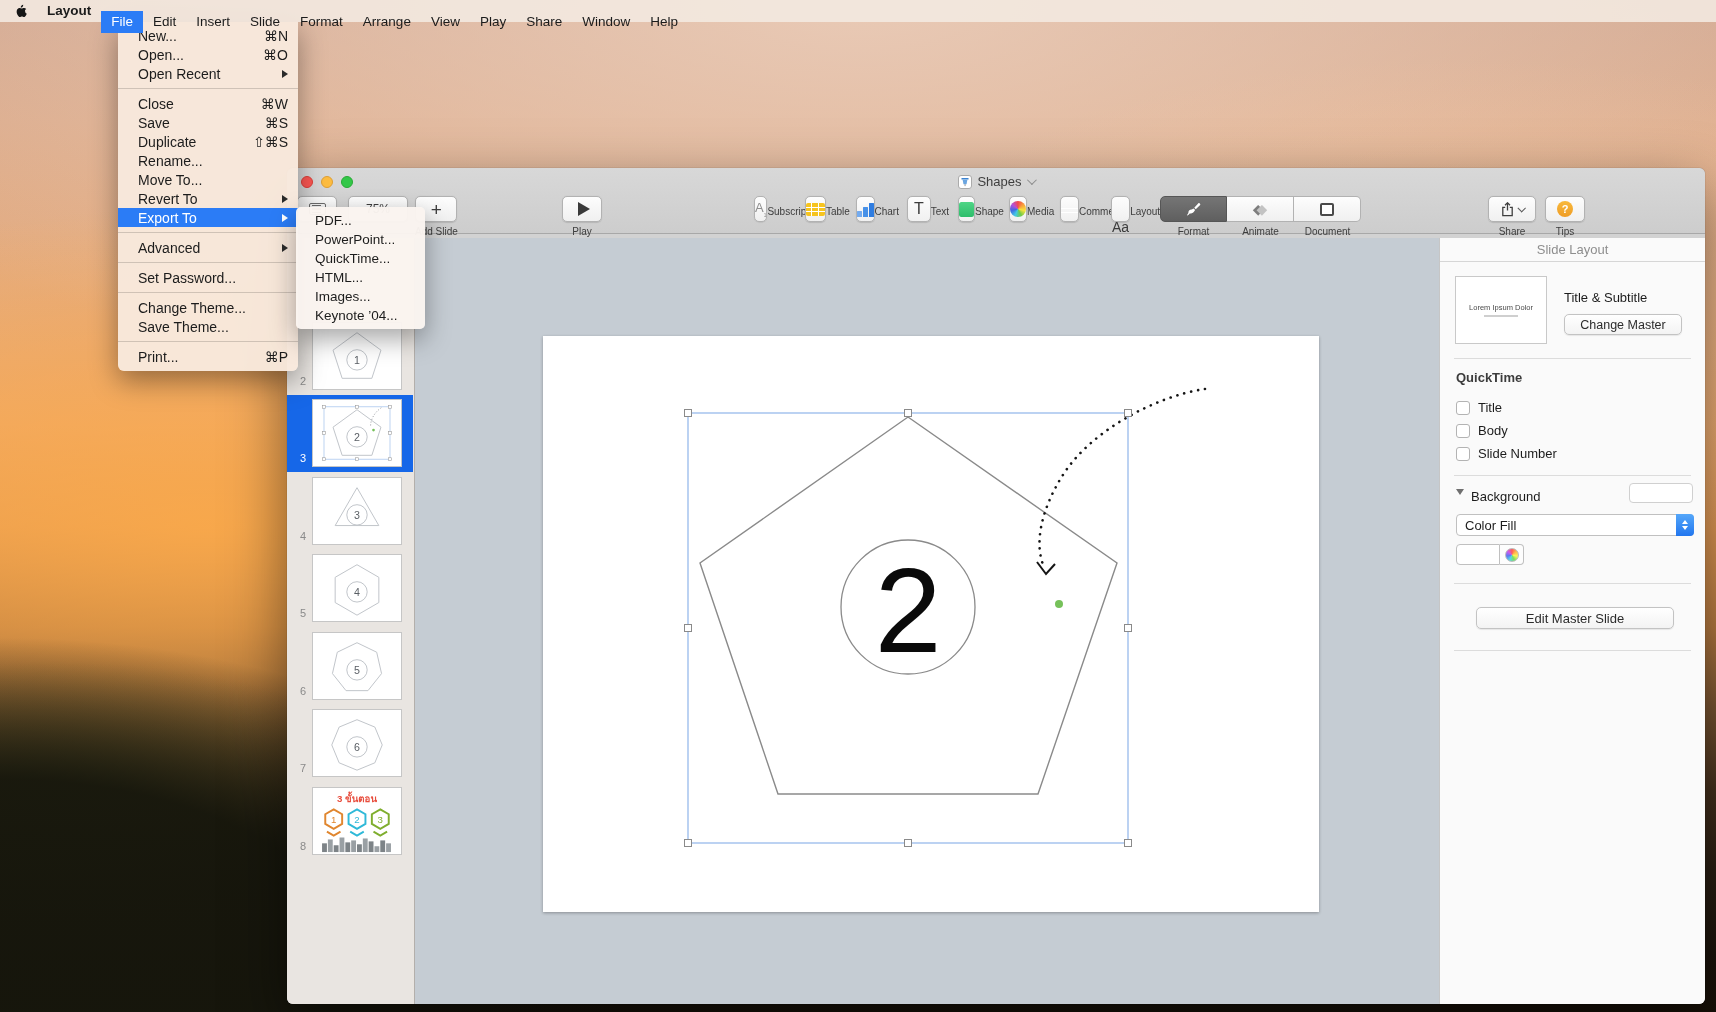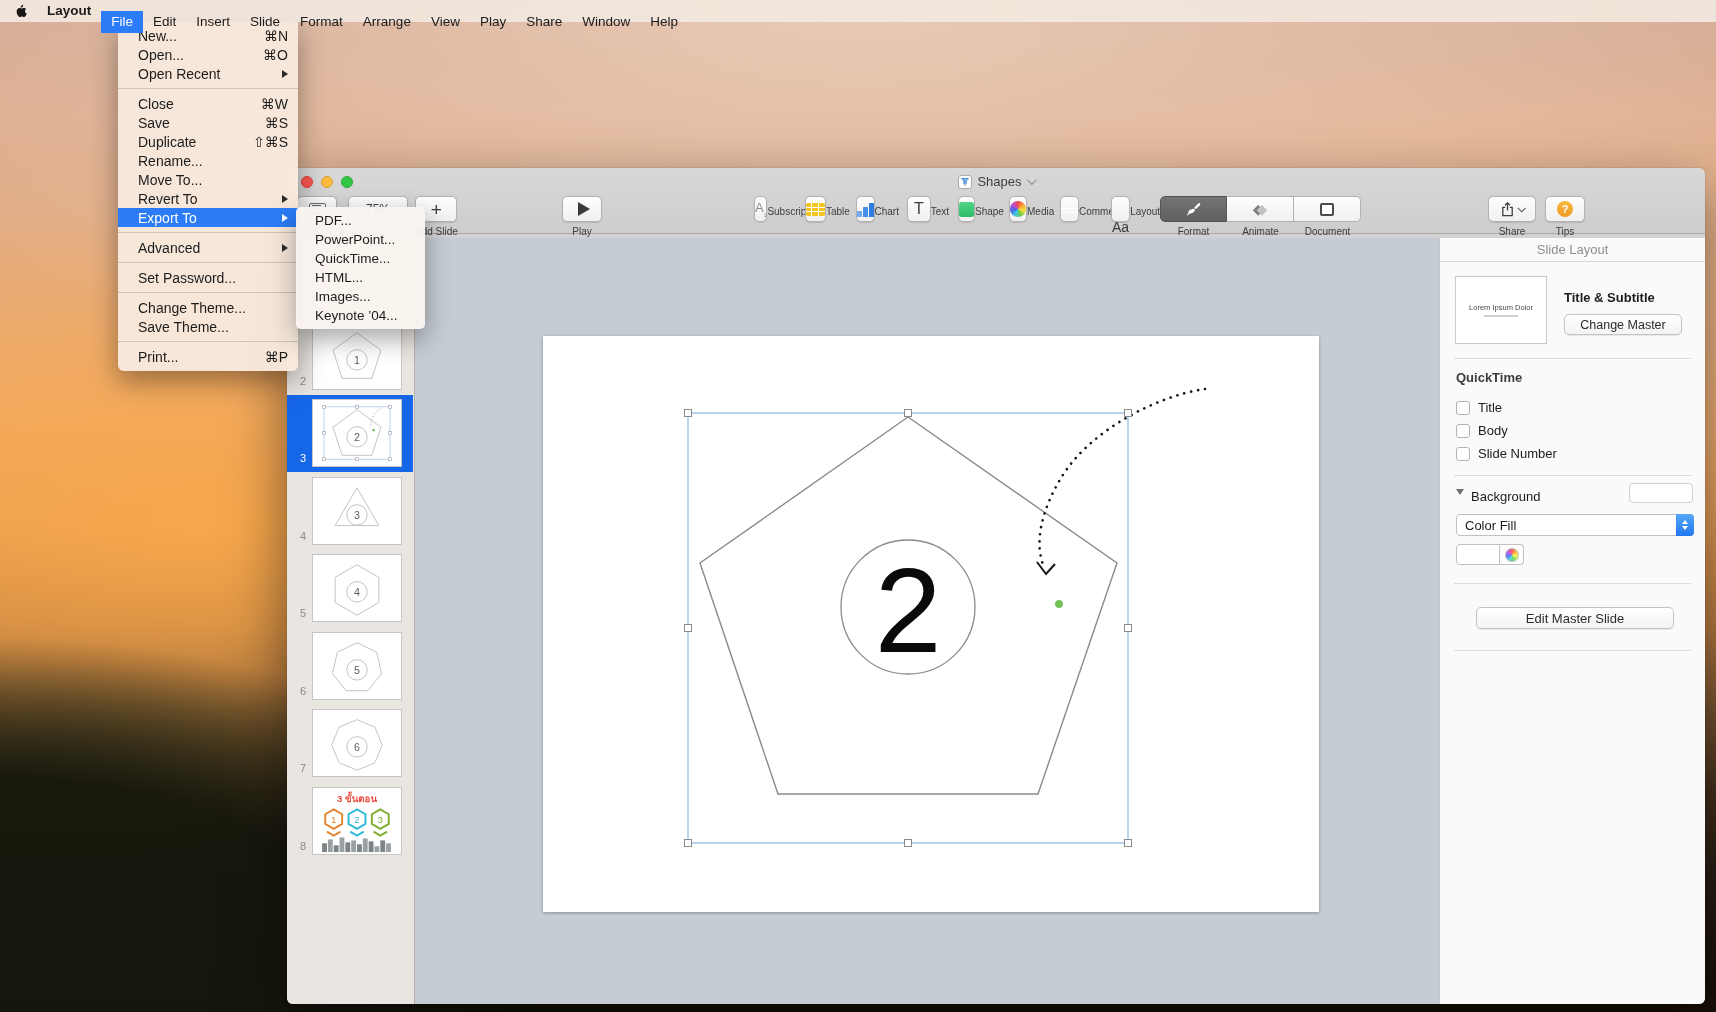--- a/index.html
+++ b/index.html
@@ -118,21 +118,21 @@
   .canvas { position:absolute; left:128px; top:70px; width:1024px; bottom:0; background:#c5ccd3; }
   .slide { position:absolute; left:128px; top:98px; width:776px; height:576px; background:#fff; box-shadow:0 1px 3px rgba(0,0,0,.3); }
   .canvas svg.overlay { position:absolute; inset:0; }
 
   .panel { position:absolute; left:1152px; top:70px; width:266px; bottom:0; background:#fafafa; border-left:1px solid #c6c6c6; font-size:13px; color:#1c1c1c; }
   .panel-h { height:24px; line-height:24px; text-align:center; color:#8e8e8e; border-bottom:1px solid #d6d6d6; }
   .master-thumb { position:absolute; left:15px; top:38px; width:92px; height:68px; background:#fff; border:1px solid #c9c9c9;
     display:flex; flex-direction:column; align-items:center; justify-content:center; gap:3px; }
   .master-thumb .t { font-size:7.5px; color:#4a4a4a; white-space:nowrap; }
   .master-thumb .sub { width:34px; height:2px; background:#cfcfcf; }
-  .master-name { position:absolute; left:124px; top:52px; font-weight:700; }
+  .master-name { position:absolute; left:124px; top:52px; font-weight:400; }
   .btn { border:1px solid #c3c3c3; border-radius:5px; background:linear-gradient(#fff,#f3f3f3); text-align:center; color:#2c2c2c; box-shadow:0 .5px 1px rgba(0,0,0,.08); }
   .change-master { position:absolute; left:124px; top:76px; width:118px; height:21px; line-height:20px; font-size:12.5px; }
   .pdiv { position:absolute; left:14px; right:14px; height:1px; background:#dcdcdc; }
   .appearance-t { position:absolute; left:16px; top:132px; font-weight:700; color:#3c3c3c; }
   .appear-opts { position:absolute; left:16px; top:158px; }
   .chk-row { display:flex; align-items:center; height:23px; }
   .chk { width:14px; height:14px; background:#fff; border:1px solid #b3b3b3; border-radius:3px; margin-right:8px; }
   .bg-row { position:absolute; left:16px; top:251px; display:flex; align-items:flex-start; }
   .disc { width:0; height:0; border-top:6px solid #6f6f6f; border-left:4.5px solid transparent; border-right:4.5px solid transparent; margin-right:7px; }
   .bg-label { font-weight:400; color:#1c1c1c; }

